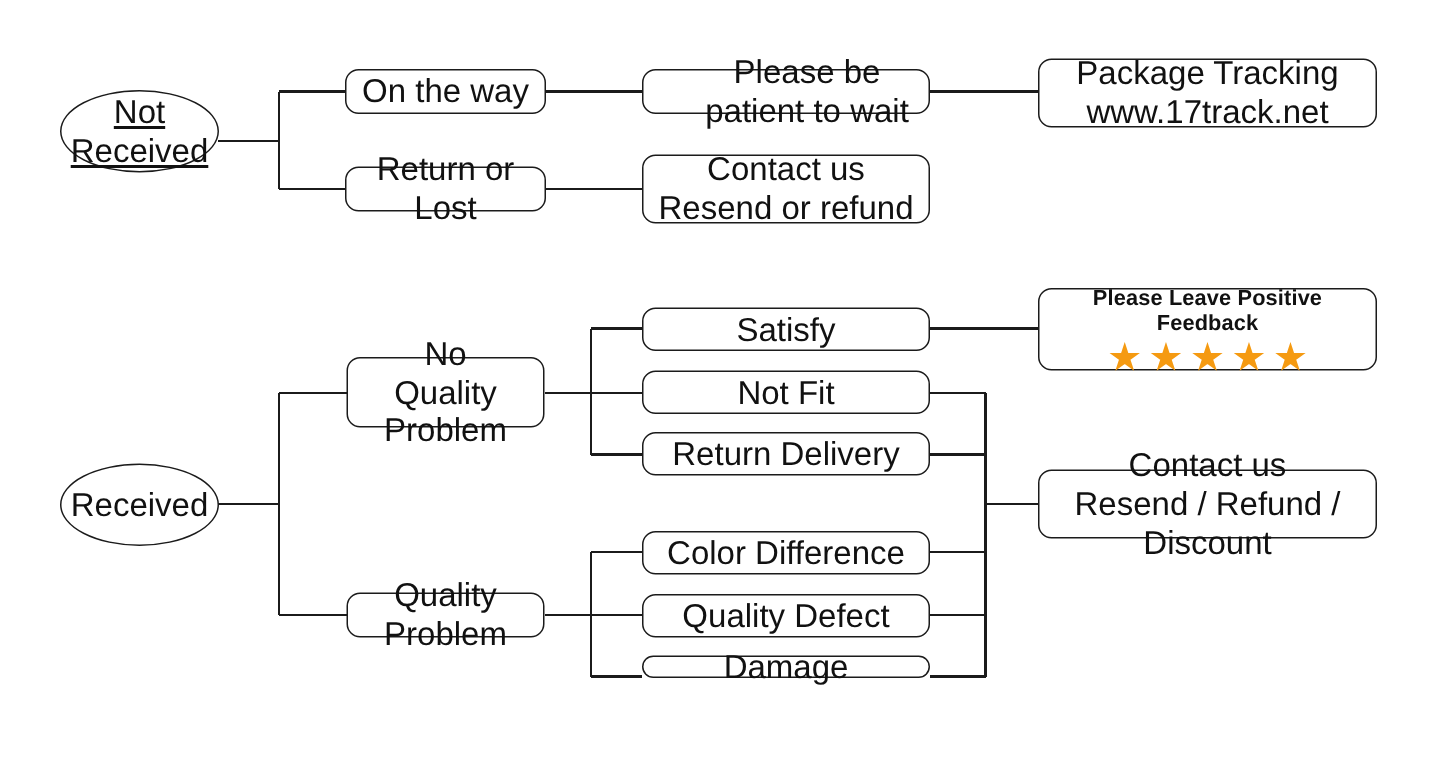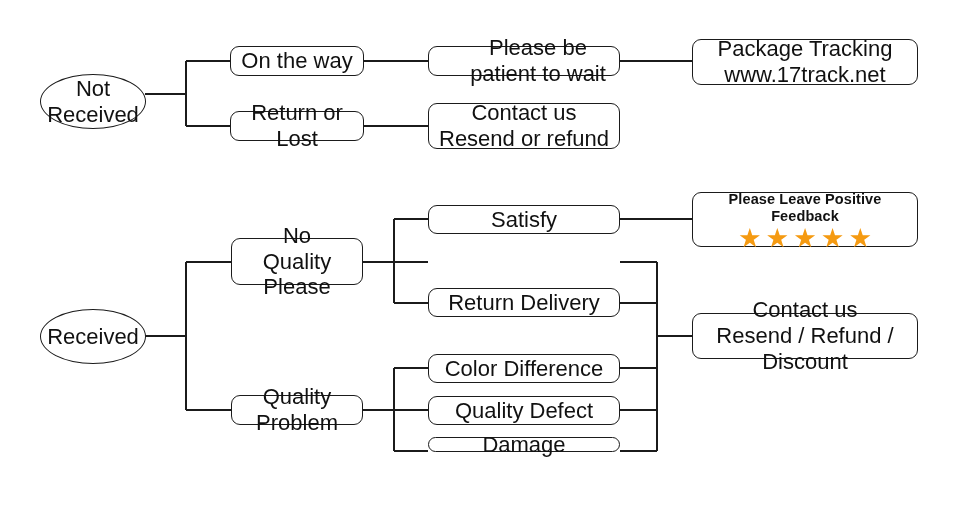--- a/index.html
+++ b/index.html
@@ -120,44 +120,45 @@
       <path d="M620,262 L657,262"></path>
       <path d="M620,303 L657,303"></path>
       <path d="M620,368 L657,368"></path>
       <path d="M620,410 L657,410"></path>
       <path d="M620,451 L657,451"></path>
       <path d="M657,262 L657,451"></path>
       <path d="M657,336 L692,336"></path>
     </g>
   </svg>
 
-  <div class="node ellipse n-normal" style="left:40px; top:74px; width:106px; height:55px;">Not
+  <div class="node ellipse n-normal" style="left:40px; top:60px; width:106px; height:55px;text-decoration:underline;">Not
 Received</div>
 
   <div class="node rounded n-normal" style="left:230px; top:46px; width:134px; height:30px;">On the way</div>
 
   <div class="node rounded n-normal" style="left:230px; top:111px; width:134px; height:30px;">Return or Lost</div>
 
   <div class="node rounded n-normal" style="left:428px; top:46px; width:192px; height:30px;padding-left:28px;">Please be patient to wait</div>
 
   <div class="node rounded n-normal" style="left:692px; top:39px; width:226px; height:46px;">Package Tracking
 www.17track.net</div>
 
   <div class="node rounded n-normal" style="left:428px; top:103px; width:192px; height:46px;">Contact us
 Resend or refund</div>
 
   <div class="node ellipse n-normal" style="left:40px; top:309px; width:106px; height:55px;">Received</div>
 
   <div class="node rounded n-normal" style="left:231px; top:238px; width:132px; height:47px;">No
-Quality Please</div>
+Quality Problem</div>
 
   <div class="node rounded n-normal" style="left:231px; top:395px; width:132px; height:30px;">Quality Problem</div>
 
   <div class="node rounded n-normal" style="left:428px; top:205px; width:192px; height:29px;">Satisfy</div>
 
+  <div class="node rounded n-normal" style="left:428px; top:247px; width:192px; height:29px;">Not Fit</div>
 
   <div class="node rounded n-normal" style="left:428px; top:288px; width:192px; height:29px;">Return Delivery</div>
 
   <div class="node rounded n-normal" style="left:428px; top:354px; width:192px; height:29px;">Color Difference</div>
 
   <div class="node rounded n-normal" style="left:428px; top:396px; width:192px; height:29px;">Quality Defect</div>
 
   <div class="node rounded n-normal" style="left:428px; top:437px; width:192px; height:15px;">Damage</div>
 
   <div class="node rounded feedback n-feed" style="left:692px; top:192px; width:226px; height:55px;">

